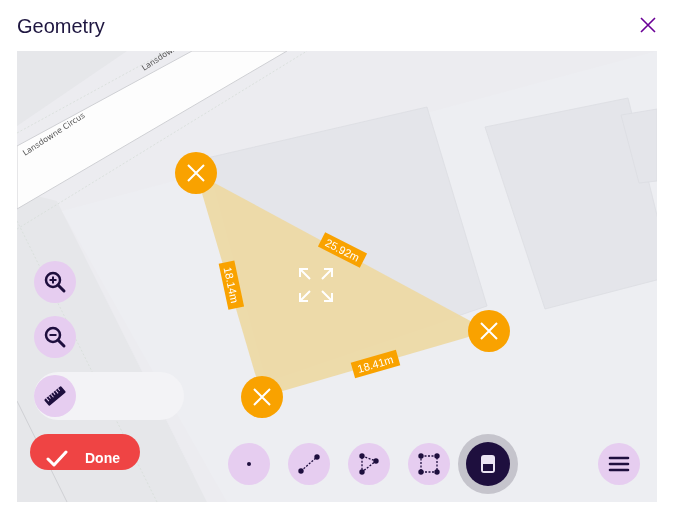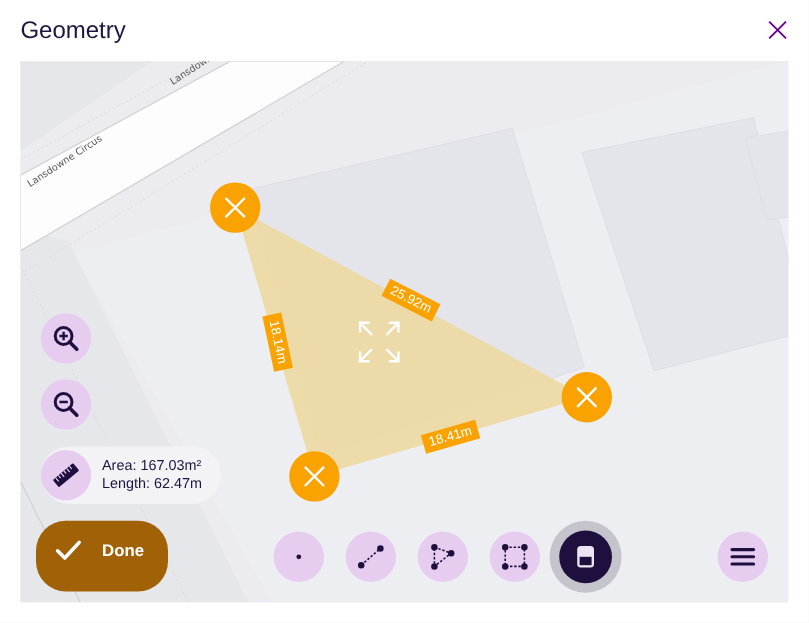--- a/index.html
+++ b/index.html
@@ -34,22 +34,22 @@
     }
     .measure-pill {
       position: absolute; left: 17px; top: 321px; width: 150px; height: 48px;
       border-radius: 24px; background: #f3f3f6;
     }
     .measure-pill .round-btn { left: 0; top: 3px; }
     .measure-text {
       position: absolute; left: 51px; top: 9px; font-size: 12px; line-height: 15px; color: #1e1640;
     }
     .done-btn {
-      position: absolute; left: 13px; top: 383px; width: 110px; height: 59px; border-radius: 25px;
-      background: #a16207; color: #fff; cursor: pointer;
+      position: absolute; left: 13px; top: 383px; width: 110px; height: 36px; border-radius: 25px;
+      background: #ef4444; color: #fff; cursor: pointer;
     }
     .done-btn svg { position: absolute; left: 16px; top: 15px; }
     .done-label { position: absolute; left: 55px; top: 16px; font-size: 14px; font-weight: bold; }
     .tool-active-ring {
       position: absolute; left: 441px; top: 383px; width: 60px; height: 60px; border-radius: 50%;
       background: #c5c4cc; cursor: pointer;
     }
     .tool-active {
       position: absolute; left: 8px; top: 8px; width: 44px; height: 44px; border-radius: 50%;
       background: #1e0f3e; display: flex; align-items: center; justify-content: center;
@@ -140,24 +140,20 @@
 
   <div class="measure-pill">
     <div class="round-btn">
       <svg width="26" height="26" viewBox="0 0 26 26">
         <g transform="rotate(-40 13 13)">
           <rect x="2" y="9" width="22" height="8" fill="#1e0f3e" rx="1"></rect>
           <path d="M5 9 V13 M8 9 V12 M11 9 V13 M14 9 V12 M17 9 V13 M20 9 V12" stroke="#e6cdf0" stroke-width="1"></path>
         </g>
       </svg>
     </div>
-    <div class="measure-text">
-      <div>Area: 167.03m²</div>
-      <div>Length: 62.47m</div>
-    </div>
   </div>
 
   <div class="done-btn">
     <svg width="22" height="20" viewBox="0 0 22 20">
       <path d="M2 10 L8 16 L20 3" stroke="#fff" stroke-width="3" fill="none" stroke-linecap="round" stroke-linejoin="round"></path>
     </svg>
     <span class="done-label">Done</span>
   </div>
 
   <div class="round-btn" style="left:211px; top:392px;">

